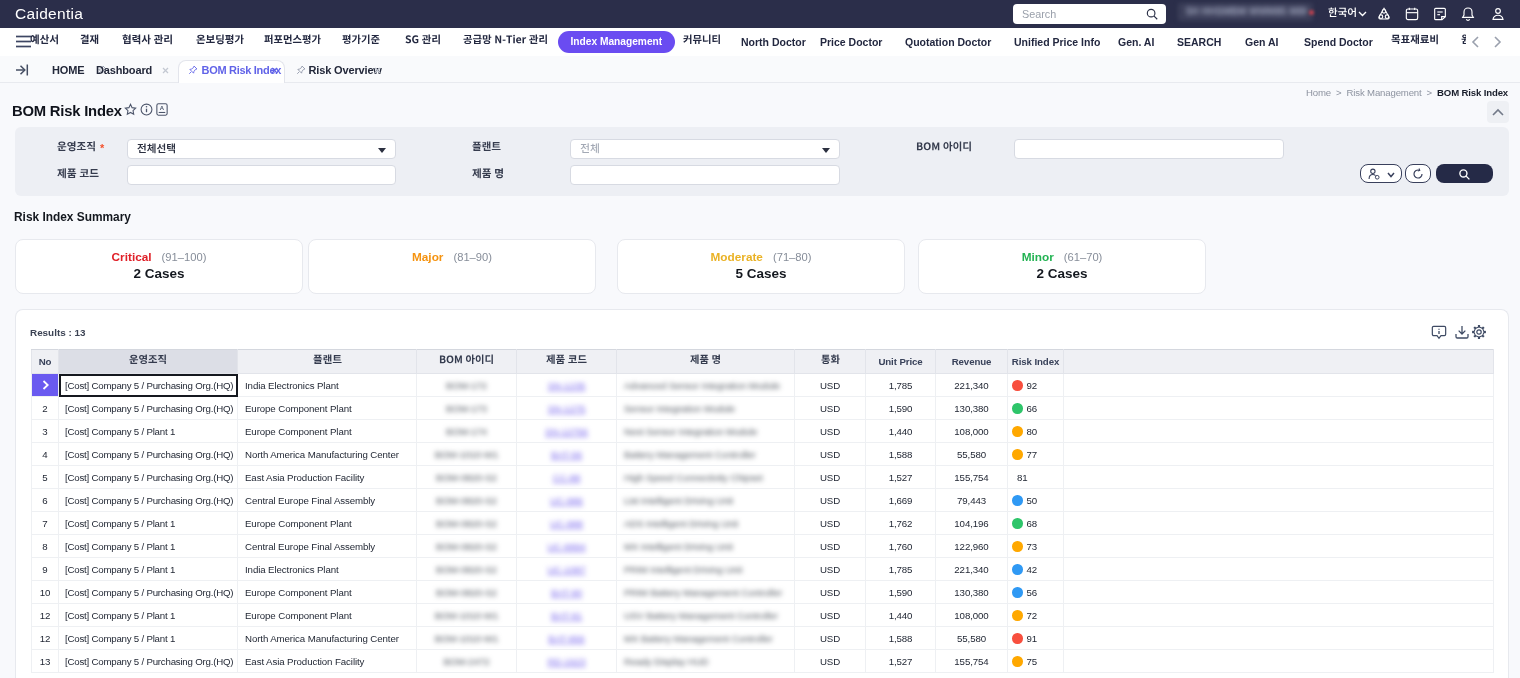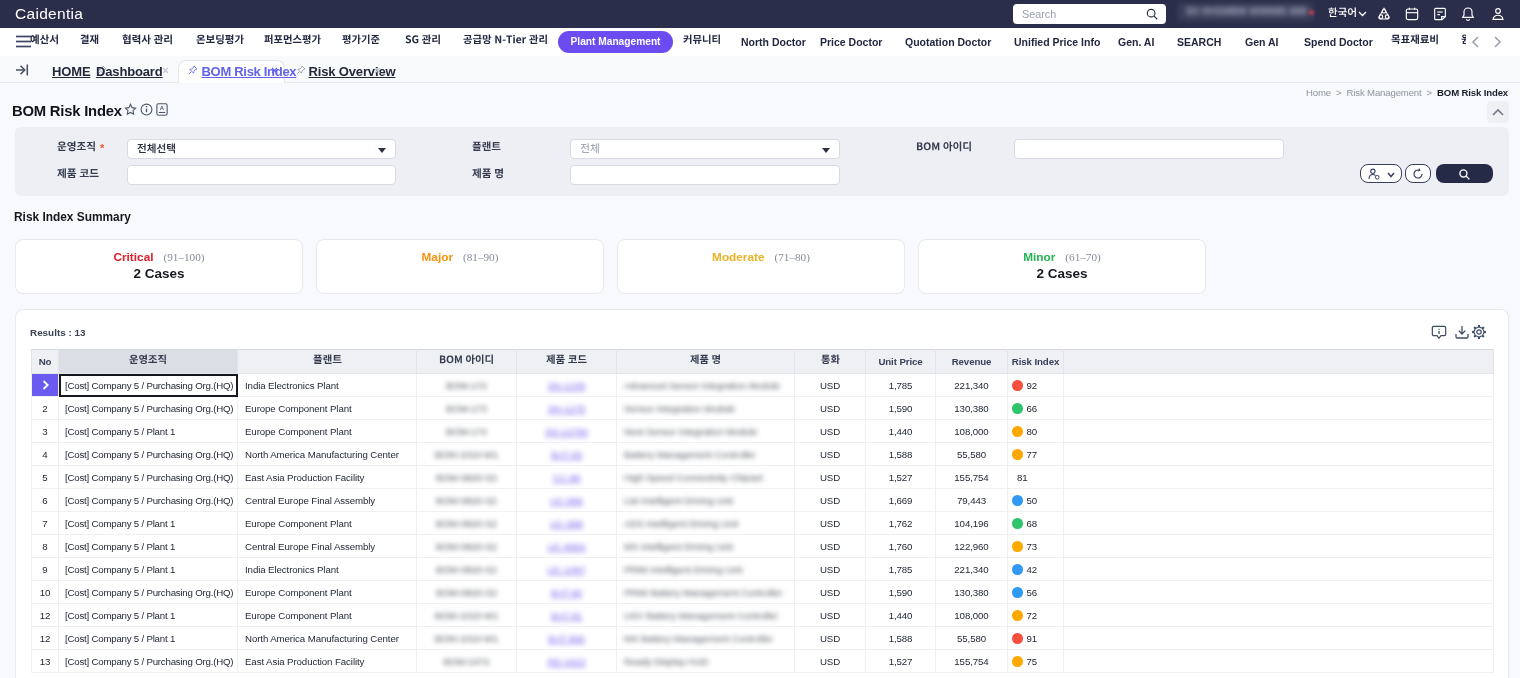--- a/index.html
+++ b/index.html
@@ -8,38 +8,38 @@
 .logo { position:absolute; left:15px; top:5px; color:#fff; font-size:15.5px; font-weight:500; letter-spacing:.3px; }
 .searchbox { position:absolute; left:1013px; top:4px; width:153px; height:20px; background:#fff; border-radius:4px; }
 .searchbox .ph { position:absolute; left:9px; top:4px; font-size:10.8px; color:#9aa0ab; }
 .lang { position:absolute; left:1328px; top:7px; color:#fff; font-size:11.5px; font-weight:600; }
 .ticon { position:absolute; top:6px; }
 .mainnav { position:absolute; left:0; top:28px; width:1520px; height:28px; background:#fff; white-space:nowrap; }
 .nav-item { position:absolute; top:8px; font-size:10.5px; font-weight:700; color:#232840; }
 .nav-item.ko { top:6px; }
 .pill { position:absolute; left:558px; top:3px; height:22px; line-height:22px; padding:0 12.5px; background:#6a4cf1; border-radius:11px; color:#fff; font-size:10.2px; font-weight:700; }
 .tabbar { position:absolute; left:0; top:56px; width:1520px; height:27px; background:#f9fafc; border-bottom:1px solid #e8eaef; }
-.tab { position:absolute; top:0; height:27px; font-size:13px; font-weight:700; color:#23283a; letter-spacing:-0.15px;text-decoration:underline; }
+.tab { position:absolute; top:0; height:27px; font-size:11px; font-weight:700; color:#23283a; letter-spacing:-0.15px; }
 .tab-active { position:absolute; left:178px; top:4px; width:107px; height:23px; background:#fff; border:1px solid #e3e5ec; border-bottom:none; border-radius:8px 8px 0 0; }
 .content { position:absolute; left:0; top:83px; width:1520px; height:595px; background:#f8f9fc; }
 .crumb { position:absolute; top:4px; right:12px; font-size:9.6px; color:#8d93a0; letter-spacing:-0.15px; }
 .crumb b { color:#191e2b; font-weight:700; }
 .title { position:absolute; left:12px; top:20px; font-size:14.8px; font-weight:700; color:#10131c; letter-spacing:-0.2px; }
 .collapse { position:absolute; top:18px; right:11px; width:22px; height:22px; background:#eef0f4; border-radius:4px; }
 .filter { position:absolute; left:15px; top:44px; width:1494px; height:69px; background:#edeff4; border-radius:6px; }
 .flabel { position:absolute; font-size:11.5px; font-weight:700; color:#363c4e; white-space:nowrap; }
 .fbox { position:absolute; background:#fff; border:1px solid #d7dae2; border-radius:4px; height:20px; }
 .fbox .val { position:absolute; left:9px; top:3px; font-size:11.5px; color:#2b3040; font-weight:600;}
 .fbox .phv { position:absolute; left:9px; top:3px; font-size:11.5px; color:#a3a9b5; }
 .caret { position:absolute; right:9px; top:8px; width:0; height:0; border-left:4.5px solid transparent; border-right:4.5px solid transparent; border-top:5px solid #2b3040; }
 .sumlabel { position:absolute; left:14px; top:127px; font-size:11.9px; font-weight:700; color:#14181f; }
 .card { position:absolute; top:156px; width:288px; height:55px; background:#fff; border:1px solid #e7e9ee; border-radius:8px; text-align:center; }
 .card .l1 { margin-top:10px; font-size:11.8px; }
 .card .l1 .cat { font-weight:700; }
-.card .l1 .rng { color:#868d99; font-size:11.2px; margin-left:10px;font-family:Liberation Serif, serif; }
+.card .l1 .rng { color:#868d99; font-size:11.2px; margin-left:10px; }
 .card .l2 { margin-top:2px; font-size:13.5px; font-weight:700; color:#14181f; }
 .tcard { position:absolute; left:15px; top:226px; width:1494px; height:380px; background:#fff; border:1px solid #e7e9ee; border-radius:8px 8px 0 0; border-bottom:none; }
 .results { position:absolute; left:14px; top:17px; font-size:9.9px; color:#3c4354; font-weight:600; }
 .ticons { position:absolute; right:9px; top:14px; }
 table.grid { position:absolute; left:15px; top:39px; border-collapse:collapse; table-layout:fixed; width:1462px; font-size:9.7px; color:#1d2330; letter-spacing:-0.1px; }
 table.grid th { height:24px; background:#eff0f4; border:1px solid #e2e4ea; border-top:1px solid #d4d7de; font-weight:700; color:#39425a; text-align:center; padding:0; }
 table.grid td { height:23px; border:1px solid #eef0f3; background:#fff; padding:0 7px; overflow:hidden; white-space:nowrap; }
 table.grid td.c { text-align:center; }
 table.grid td.r { text-align:center; }
 .dot { display:inline-block; width:10.5px; height:10.5px; border-radius:50%; vertical-align:-2px; margin-right:4px; }
@@ -184,21 +184,21 @@
           <path transform="translate(3020 0)" d="M91 0V741H242L457 346L532 186H537Q531 244 524 313Q517 382 517 445V741H657V0H506L293 396L218 555H213Q218 495 225 428Q232 361 232 297V0Z"></path>
           <path transform="translate(3769 0)" d="M49 233V339H322V233Z"></path>
           <path transform="translate(4139 0)" d="M238 0V617H30V741H595V617H386V0Z"></path>
           <path transform="translate(4764 0)" d="M79 0V560H226V0ZM153 651Q114 651 91 673Q68 694 68 731Q68 767 91 789Q114 811 153 811Q190 811 214 789Q238 767 238 731Q238 694 214 673Q190 651 153 651Z"></path>
           <path transform="translate(5068 0)" d="M323 -14Q245 -14 182 21Q119 56 81 122Q44 188 44 280Q44 348 66 402Q87 456 125 495Q162 533 209 553Q255 574 305 574Q382 574 434 539Q486 505 512 445Q539 384 539 306Q539 286 537 268Q535 249 532 238H187Q193 193 214 162Q235 131 268 115Q301 100 343 100Q377 100 407 109Q437 119 468 138L518 48Q477 20 426 3Q375 -14 323 -14ZM184 337H413Q413 393 387 427Q362 460 307 460Q278 460 252 446Q226 433 208 405Q190 378 184 337Z"></path>
           <path transform="translate(5649 0)" d="M79 0V560H199L210 461H213Q244 516 286 545Q328 574 372 574Q396 574 410 570Q425 567 437 562L413 435Q397 439 385 442Q372 444 353 444Q321 444 286 419Q250 394 226 334V0Z"></path>
           <path transform="translate(6346 0)" d="M82 770H478V664H82ZM196 554H327V323H196ZM426 770H557V712Q557 663 554 595Q552 528 535 440L406 455Q421 540 423 602Q426 664 426 712ZM646 838H780V145H646ZM727 555H891V446H727ZM162 34H810V-73H162ZM162 206H296V1H162ZM39 268 27 374Q107 374 204 376Q301 377 402 384Q503 390 596 403L605 308Q509 291 409 282Q309 274 214 271Q119 269 39 268Z"></path>
           <path transform="translate(7266 0)" d="M678 839H812V-90H678ZM91 234H173Q255 234 328 236Q401 239 471 246Q541 252 614 265L628 158Q516 138 407 131Q299 125 173 125H91ZM89 760H526V401H226V193H91V506H391V653H89Z"></path>
         </g>
       </svg></span>
-  <span class="pill">Plant Management</span>
+  <span class="pill">Index Management</span>
   <span class="nav-item ko" style="left:683px"><svg width="38" height="14" viewBox="0 0 38.27 13.52" style="overflow:visible">
         <g fill="#232840" transform="translate(0 8.94) scale(0.010400 -0.010400)">
           <path transform="translate(0 0)" d="M382 749H512Q512 642 494 544Q477 446 433 358Q389 269 310 193Q230 116 105 51L32 152Q135 205 202 266Q270 327 310 398Q349 468 366 551Q382 634 382 732ZM88 749H463V643H88ZM395 522V420L55 390L38 501ZM682 837H815V-89H682ZM510 483H753V375H510Z"></path>
           <path transform="translate(920 0)" d="M232 295H365V-91H232ZM558 295H691V-91H558ZM41 322H879V215H41ZM137 794H779V421H137ZM649 689H268V525H649Z"></path>
           <path transform="translate(1840 0)" d="M682 838H814V-88H682ZM89 750H222V174H89ZM89 253H171Q273 253 384 261Q495 270 610 293L624 182Q506 157 392 149Q277 140 171 140H89Z"></path>
           <path transform="translate(2760 0)" d="M90 228H170Q251 228 322 230Q393 231 461 237Q528 242 599 253L611 147Q539 136 469 130Q399 124 326 122Q253 121 170 121H90ZM90 761H559V653H222V193H90ZM192 503H520V399H192ZM679 837H812V-89H679Z"></path>
         </g>
       </svg></span>
   <span class="nav-item" style="left:741px">North Doctor</span>
   <span class="nav-item" style="left:820px">Price Doctor</span>
@@ -380,25 +380,26 @@
           <circle cx="10" cy="10" r="6.5" fill="none" stroke="#fff" stroke-width="2.6"></circle>
           <line x1="15" y1="15" x2="21" y2="21" stroke="#fff" stroke-width="2.6"></line>
         </svg>
     </div>
   </div>
   <div class="sumlabel">Risk Index Summary</div>
   <div class="card" style="left:15px">
       <div class="l1"><span class="cat" style="color:#e02028">Critical</span><span class="rng">(91–100)</span></div>
       <div class="l2">2 Cases</div>
     </div>
-  <div class="card" style="left:316px">
+  <div class="card" style="left:308px">
       <div class="l1"><span class="cat" style="color:#f59310">Major</span><span class="rng">(81–90)</span></div>
     </div>
   <div class="card" style="left:617px">
       <div class="l1"><span class="cat" style="color:#eab225">Moderate</span><span class="rng">(71–80)</span></div>
+      <div class="l2">5 Cases</div>
     </div>
   <div class="card" style="left:918px">
       <div class="l1"><span class="cat" style="color:#23b353">Minor</span><span class="rng">(61–70)</span></div>
       <div class="l2">2 Cases</div>
     </div>
   <div class="tcard">
     <div class="results">Results : 13</div>
     <div class="ticons">
       <svg style="position:absolute;right:52px;top:0" width="16" height="16" viewBox="0 0 24 24">
           <path d="M4 3.5 h16 a2 2 0 0 1 2 2 v10 a2 2 0 0 1 -2 2 h-5 l-3 4 l-3 -4 h-5 a2 2 0 0 1 -2 -2 v-10 a2 2 0 0 1 2 -2 Z" fill="none" stroke="#3e4a63" stroke-width="1.8"></path>

